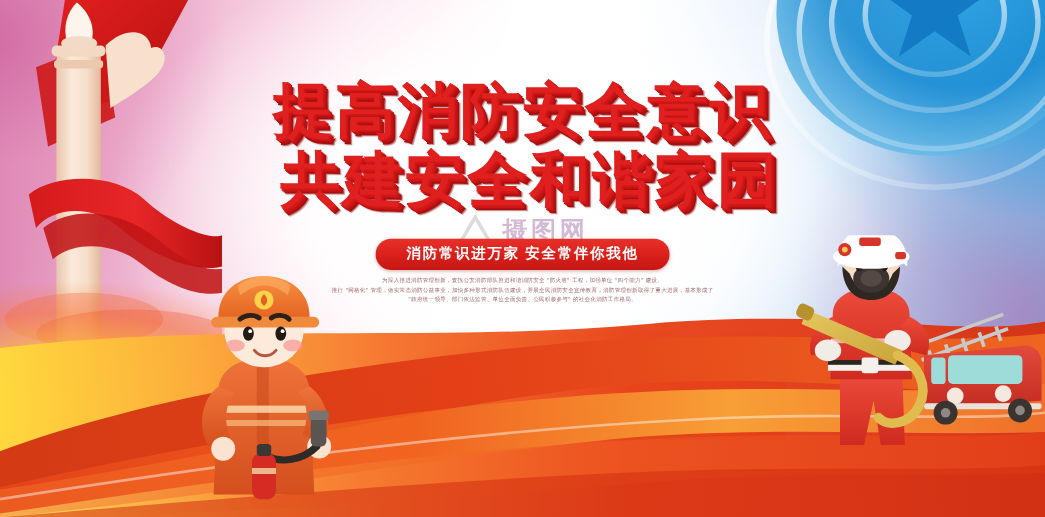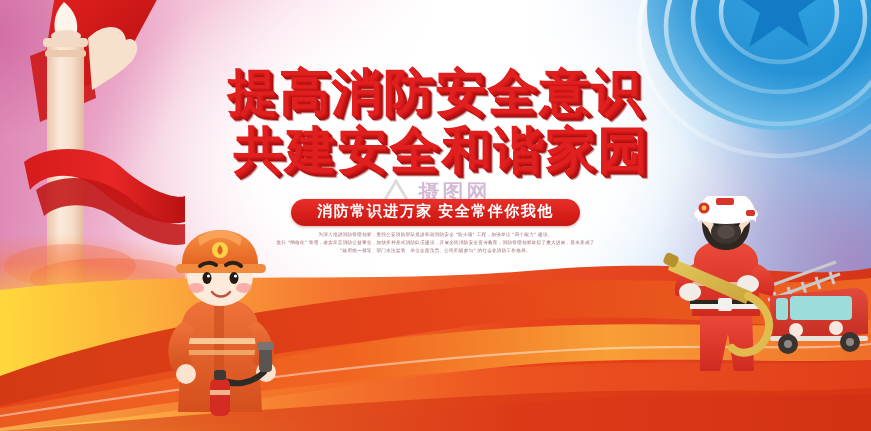--- a/index.html
+++ b/index.html
@@ -104,22 +104,22 @@
   
   .pill-wrap{position:absolute;left:0;top:199px;width:871px;text-align:center;}
   .pill{
     display:inline-block;
     background:linear-gradient(180deg,#e8302a 0%,#d81f1a 55%,#c61814 100%);
     border-radius:14px;
     padding:3px 26px 5px;
     box-shadow:0 1px 3px rgba(150,20,20,.35);
   }
   .pill-text{
-    font-family:Liberation Sans, sans-serif;
-    font-size:15px;font-weight:700;color:#ffffff;letter-spacing:1.5px;
+    font-family:Liberation Serif, serif;
+    font-size:12px;font-weight:700;color:#ffffff;letter-spacing:1.5px;
     white-space:nowrap;
   }
 
   
   .para{
     position:absolute;left:50%;top:231px;transform:translateX(-50%);
     width:500px;text-align:center;pointer-events:none;
   }
   .para p{
     margin:0 0 1px 0;

